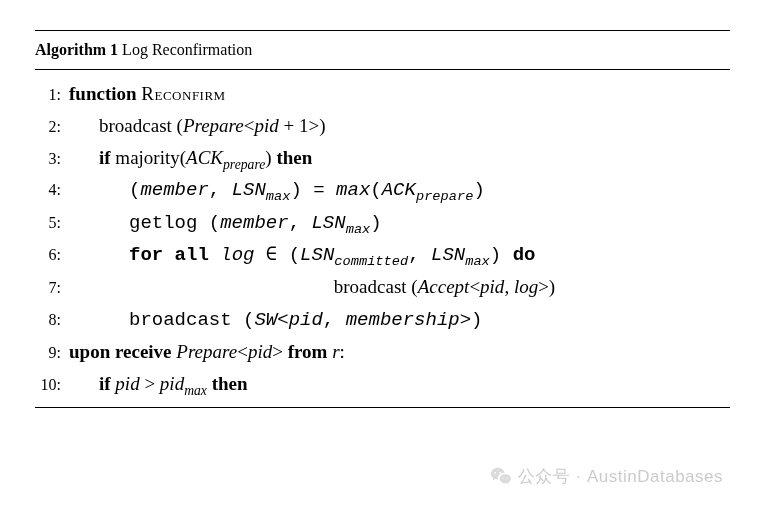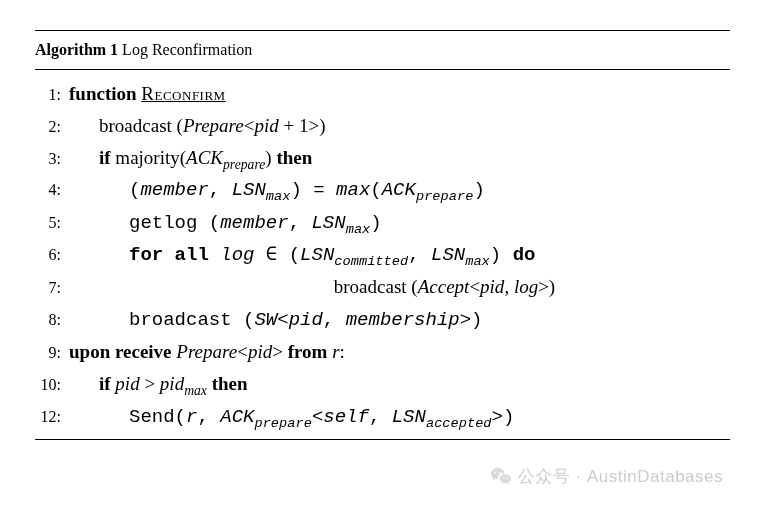--- a/index.html
+++ b/index.html
@@ -44,21 +44,20 @@
     }
     .content {
       flex: 1;
     }
     .kw {
       font-weight: bold;
     }
     .fn {
       font-variant: small-caps;
       letter-spacing: 0.5px;
-      text-decoration: underline;
     }
     .it {
       font-style: italic;
     }
     .sub {
       font-style: italic;
       font-size: 0.72em;
       vertical-align: sub;
       line-height: 0;
     }
@@ -130,24 +129,20 @@
         <div class="content ind2">broadcast (<span class="it">SW</span>&lt;<span class="it">pid</span>, <span class="it">membership</span>&gt;)</div>
       </div>
       <div class="line">
         <div class="lineno">9:</div>
         <div class="content ind0"><span class="kw">upon receive</span> <span class="it">Prepare</span>&lt;<span class="it">pid</span>&gt; <span class="kw">from</span> <span class="it">r</span>:</div>
       </div>
       <div class="line">
         <div class="lineno">10:</div>
         <div class="content ind1"><span class="kw">if</span> <span class="it">pid</span> &gt; <span class="it">pid</span><span class="sub">max</span> <span class="kw">then</span></div>
       </div>
-      <div class="line">
-        <div class="lineno">12:</div>
-        <div class="content ind2">Send(<span class="it">r</span>, <span class="it">ACK</span><span class="sub">prepare</span>&lt;<span class="it">self</span>, <span class="it">LSN</span><span class="sub">accepted</span>&gt;)</div>
-      </div>
     </div>
 </div>
 
 <div class="watermark">
   <svg class="wm-icon" viewBox="0 0 24 24">
     <path d="M8.5 3C4.36 3 1 5.91 1 9.5c0 1.93.98 3.67 2.53 4.89-.09.33-.58 2.02-.6 2.09 0 0-.01.05-.01.08 0 .14.11.25.25.25.05 0 .09-.02.13-.04l2.48-1.44c.73.21 1.5.32 2.31.32.23 0 .45-.01.67-.03-.14-.47-.21-.96-.21-1.47 0-3.03 2.94-5.49 6.56-5.49.24 0 .48.01.71.04C15.29 5.28 12.21 3 8.5 3zm-2.75 4.5c.55 0 1 .45 1 1s-.45 1-1 1-1-.45-1-1 .45-1 1-1zm5.5 0c.55 0 1 .45 1 1s-.45 1-1 1-1-.45-1-1 .45-1 1-1zM16.5 10c-3.31 0-6 2.24-6 5s2.69 5 6 5c.63 0 1.24-.08 1.81-.23l1.94 1.12s.05.03.1.03c.11 0 .2-.09.2-.2 0-.05-.02-.09-.02-.09l-.47-1.63C21.24 18.07 23 16.64 23 15c0-2.76-2.69-5-6.5-5zm-2 3.5c.41 0 .75.34.75.75s-.34.75-.75.75-.75-.34-.75-.75.34-.75.75-.75zm4 0c.41 0 .75.34.75.75s-.34.75-.75.75-.75-.34-.75-.75.34-.75.75-.75z"></path>
   </svg>
   <span>
     <span>公众号 · </span><span>AustinDatabases</span>
   </span>

